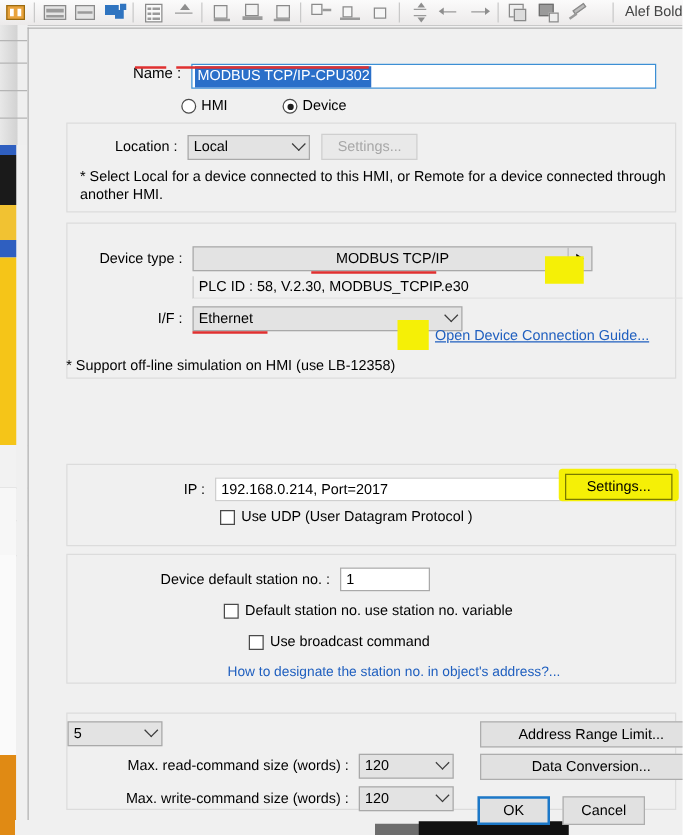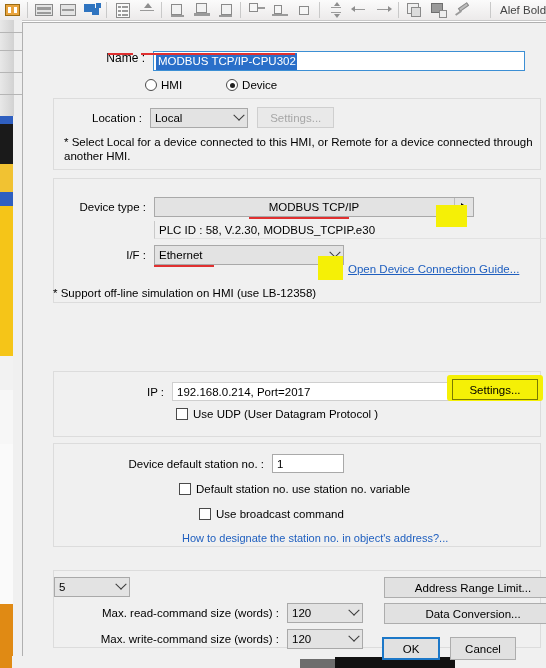--- a/index.html
+++ b/index.html
@@ -101,21 +101,21 @@
   .tri-r{width:0;height:0;border-left:6px solid #000;border-top:4px solid transparent;border-bottom:4px solid transparent;}
   #dev-underline{position:absolute;left:195px;top:38px;width:100px;height:2px;background:#e03030;}
   #hl-dev{position:absolute;left:413px;top:182px;width:31px;height:22px;background:#f5f006;}
   #plc-row{
     position:absolute;left:100px;top:42px;width:410px;height:18px;
     border-left:1px solid #c9c9c9;border-bottom:1px solid #e2e2e2;
     display:flex;align-items:center;padding-left:4px;box-sizing:border-box;font-size:11.5px;
   }
   #if-row{position:absolute;left:0;top:66px;width:320px;display:flex;align-items:center;}
   #if-label{width:92px;text-align:right;padding-right:8px;font-size:11.5px;}
-  #if-combo{width:190px;}
+  #if-combo{width:216px;}
   #if-underline{position:absolute;left:100px;top:86px;width:60px;height:2px;background:#e03030;}
   #hl-if{position:absolute;left:295px;top:233px;width:25px;height:24px;background:#f5f006;}
   #dev-guide-link{
     position:absolute;left:325px;top:240px;font-size:11.5px;color:#1f5fbf;
     text-decoration:underline;white-space:nowrap;
   }
   #sim-note{position:absolute;left:30px;top:264px;font-size:11.5px;}
 
   
   #grp-ip{left:30px;top:348px;width:488px;height:66px;}

